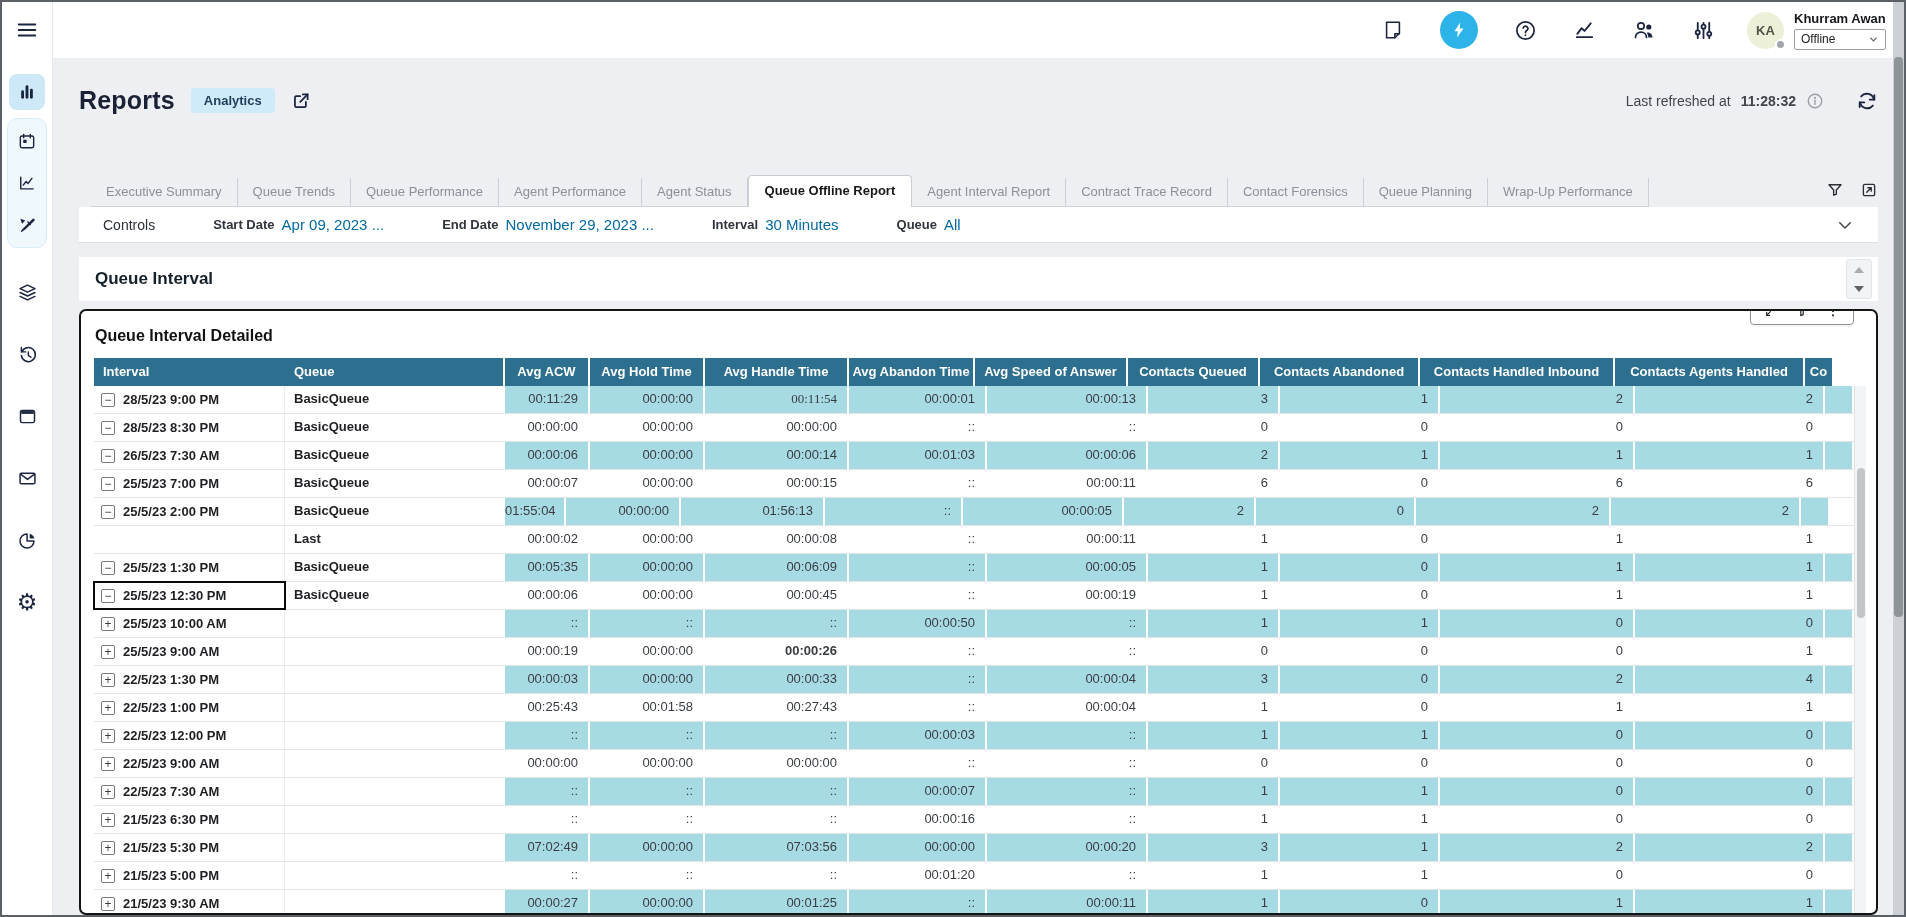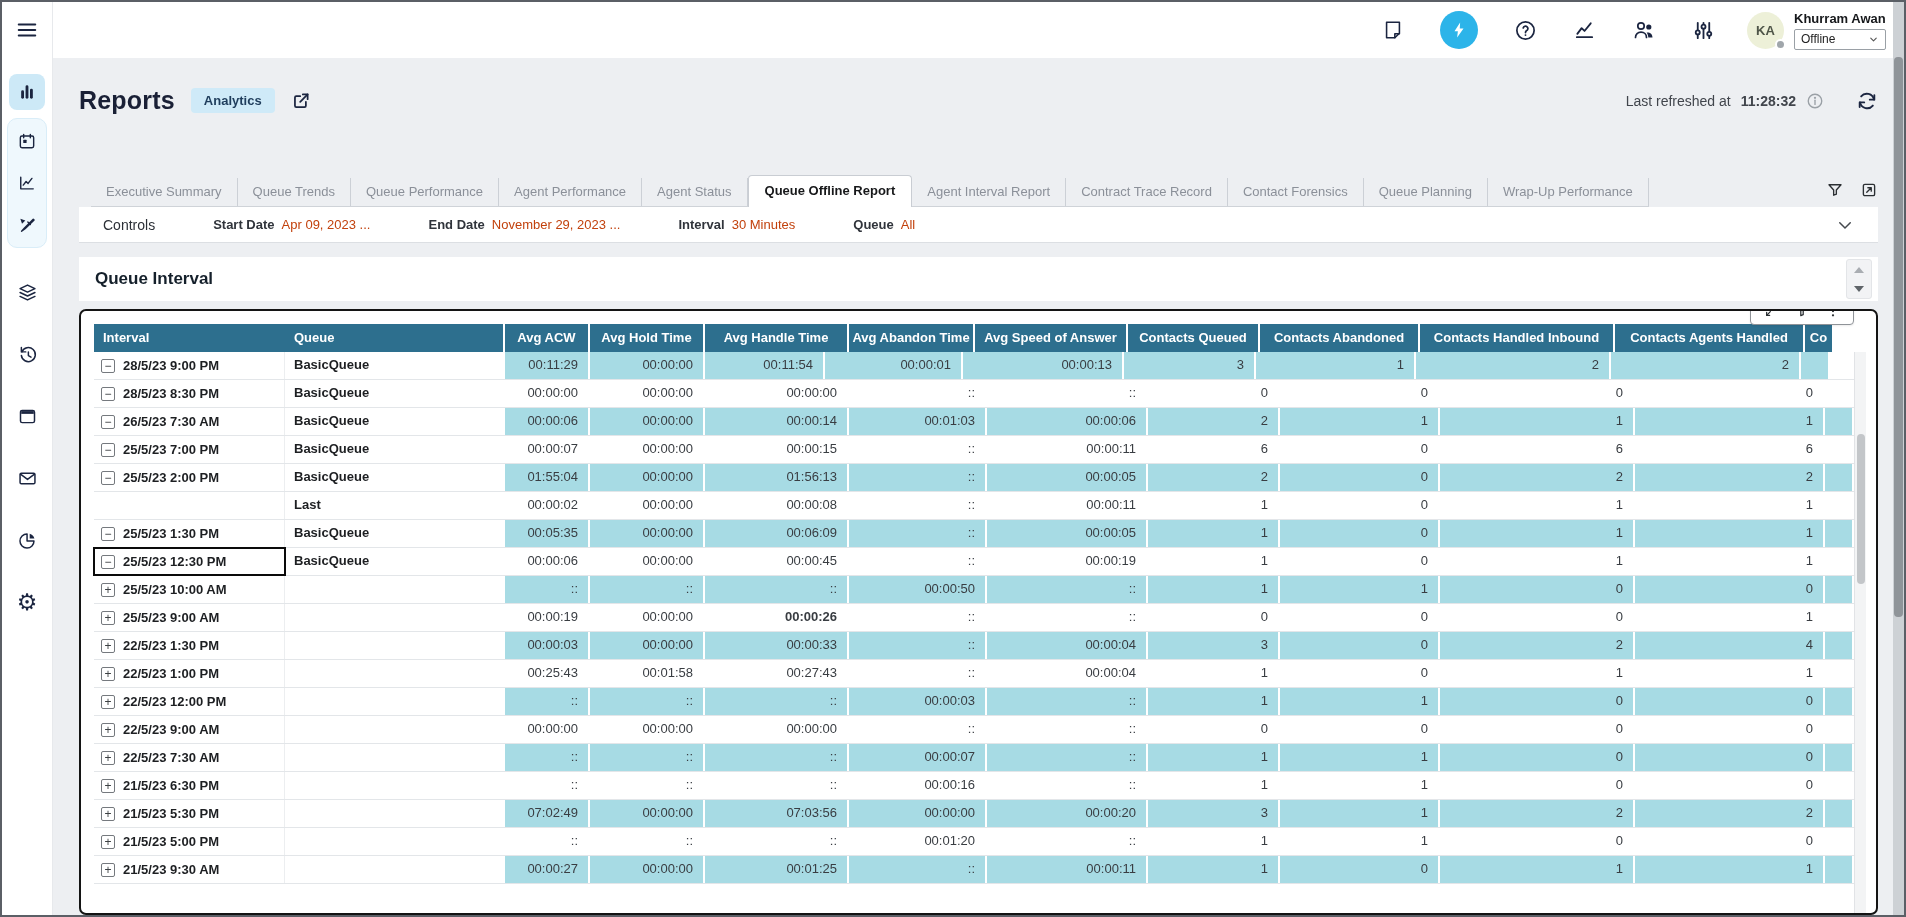--- a/index.html
+++ b/index.html
@@ -46,21 +46,21 @@
   .tab-bar{display:flex;align-items:flex-end;margin-left:12px;border-bottom:1px solid #cfd3d8}
   .tab{font-size:13px;color:#8b9099;padding:6px 15px;white-space:nowrap;cursor:pointer;border-right:1px solid #ccd0d6;line-height:16px}
   .tab.active{background:#fff;color:#17181a;font-weight:700;border:1px solid #c9cdd3;border-bottom:none;border-radius:4px 4px 0 0;margin-bottom:-1px;padding:7px 16px 8px}
   .tab-row-icons{margin-left:auto;display:flex;align-items:center;gap:16px;padding-bottom:8px}
 
   
   .controls{background:#fff;height:38px;display:flex;align-items:center;padding:0 24px;border-bottom:1px solid #dcdfe3}
   .controls-title{font-size:14px;color:#2b2f36}
   .ctl-group{display:flex;align-items:center;gap:7px;margin-left:58px}
   .ctl-label{font-size:13px;font-weight:700;color:#30343b}
-  .ctl-value{font-size:13px;color:#c2410c;cursor:pointer}
+  .ctl-value{font-size:15px;color:#0369a1;cursor:pointer}
   .ctl-chevron{margin-left:auto;cursor:pointer;display:flex}
 
   
   .section-bar{margin-top:14px;background:#fff;height:46px;display:flex;align-items:center;padding:0 6px 0 16px}
   .section-title{font-size:17px;font-weight:700;color:#15202b}
   .mini-scroll{margin-left:auto;width:26px;height:40px;background:#f2f3f5;border:1px solid #e3e5e8;border-radius:3px;display:flex;flex-direction:column;overflow:hidden}
   .ms-btn{flex:1;display:flex;align-items:center;justify-content:center;cursor:pointer}
   .tri-up{width:0;height:0;border-left:5px solid transparent;border-right:5px solid transparent;border-bottom:6px solid #a9adb2}
   .tri-down{width:0;height:0;border-left:5px solid transparent;border-right:5px solid transparent;border-top:6px solid #5f6469}
 
@@ -344,20 +344,21 @@
               </svg>
           </span>
           <span class="tb-btn">
             <svg width="16" height="16" viewBox="0 0 24 24">
                 <circle cx="12" cy="5.5" r="1.7" fill="#2b2f33"></circle>
                 <circle cx="12" cy="12" r="1.7" fill="#2b2f33"></circle>
                 <circle cx="12" cy="18.5" r="1.7" fill="#2b2f33"></circle>
               </svg>
           </span>
         </div>
+        <h3 class="card-title">Queue Interval Detailed</h3>
         <div class="table-wrap">
           <div class="thead">
               <div class="th left" style="width: 191px;">Interval</div>
               <div class="th left" style="width: 220px;">Queue</div>
               <div class="th" style="width: 85px;">Avg ACW</div>
               <div class="th" style="width: 115px;">Avg Hold Time</div>
               <div class="th" style="width: 144px;">Avg Handle Time</div>
               <div class="th" style="width: 126px;">Avg Abandon Time</div>
               <div class="th" style="width: 153px;">Avg Speed of Answer</div>
               <div class="th" style="width: 132px;">Contacts Queued</div>
@@ -368,21 +369,21 @@
             </div>
           <div class="tbody">
               <div class="tr">
                 <div class="td interval" style="width: 191px;">
                   <span class="expand">−</span>
                   <span class="dtxt">28/5/23 9:00 PM</span>
                 </div>
                 <div class="td queue" style="width: 220px;">BasicQueue</div>
                 <div class="td metric" style="width: 85px;">00:11:29</div>
                 <div class="td metric" style="width: 115px;">00:00:00</div>
-                <div class="td metric" style="width: 120px;">00:11:54</div>
+                <div class="td metric" style="width: 144px; font-family: Liberation Serif, serif;">00:11:54</div>
                 <div class="td metric" style="width: 138px;">00:00:01</div>
                 <div class="td metric" style="width: 161px;">00:00:13</div>
                 <div class="td metric" style="width: 132px;">3</div>
                 <div class="td metric" style="width: 160px;">1</div>
                 <div class="td metric" style="width: 195px;">2</div>
                 <div class="td metric" style="width: 190px;">2</div>
                 <div class="td metric" style="width: 29px;"></div>
               </div>
               <div class="tr">
                 <div class="td interval" style="width: 191px;">
@@ -434,21 +435,21 @@
                 <div class="td metric" style="width: 195px;">6</div>
                 <div class="td metric" style="width: 190px;">6</div>
                 <div class="td metric" style="width: 29px;"></div>
               </div>
               <div class="tr">
                 <div class="td interval" style="width: 191px;">
                   <span class="expand">−</span>
                   <span class="dtxt">25/5/23 2:00 PM</span>
                 </div>
                 <div class="td queue" style="width: 220px;">BasicQueue</div>
-                <div class="td metric" style="width: 85px;">01:55:04</div>
+                <div class="td metric" style="width: 61px;">01:55:04</div>
                 <div class="td metric" style="width: 115px;">00:00:00</div>
                 <div class="td metric" style="width: 144px;">01:56:13</div>
                 <div class="td metric" style="width: 138px;">::</div>
                 <div class="td metric" style="width: 161px;">00:00:05</div>
                 <div class="td metric" style="width: 132px;">2</div>
                 <div class="td metric" style="width: 160px;">0</div>
                 <div class="td metric" style="width: 195px;">2</div>
                 <div class="td metric" style="width: 190px;">2</div>
                 <div class="td metric" style="width: 29px;"></div>
               </div>

